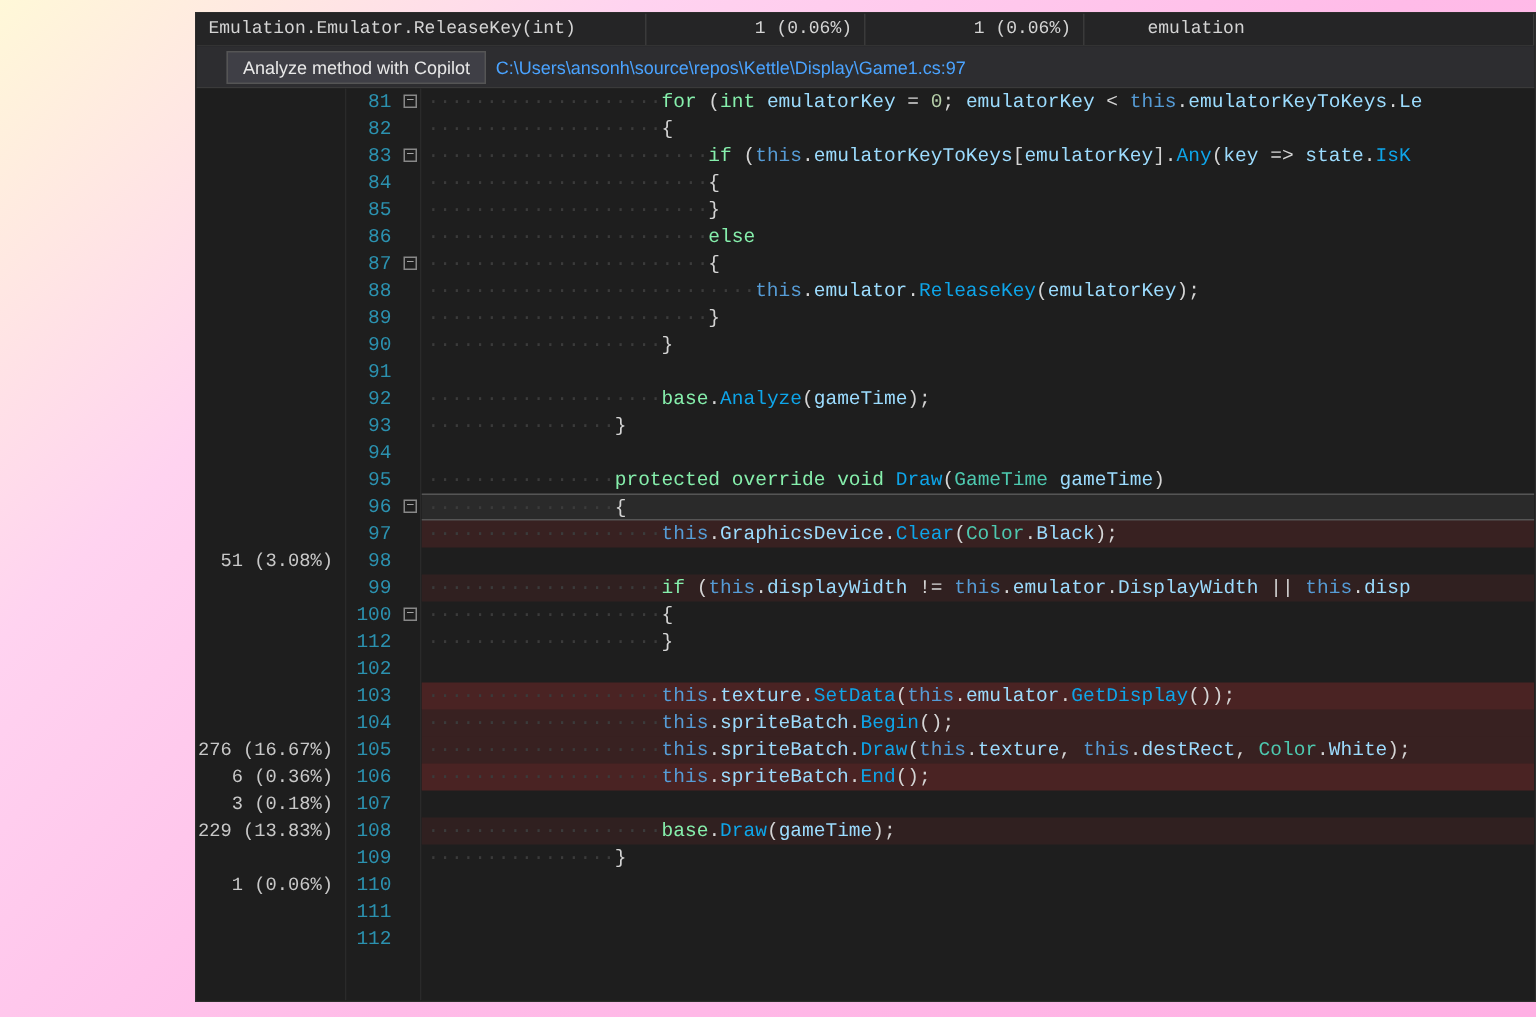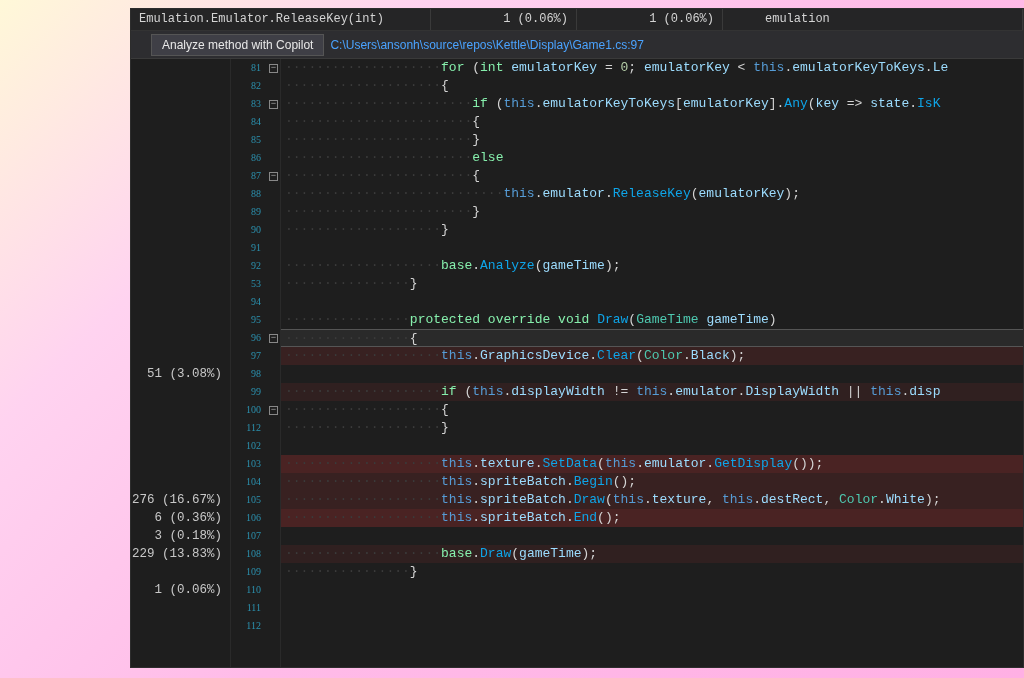--- a/index.html
+++ b/index.html
@@ -89,21 +89,21 @@
     overflow: hidden;
     position: relative;
   }
   .row {
     height: 18px;
     line-height: 18px;
     white-space: pre;
     position: relative;
   }
   .perf-gutter .row { text-align: right; padding-right: 8px; color: #c8c8c8; font-size:12.5px;}
-  .linenum-gutter .row { padding-right: 6px; font-size:10px;font-family:Liberation Serif, serif;}
+  .linenum-gutter .row { padding-right: 6px; font-size:13px;}
   .fold-gutter .row { text-align: center; color: #888; font-size: 10px; cursor: pointer; }
   .fold-box {
     display: inline-block;
     width: 9px; height: 9px;
     border: 1px solid #888;
     line-height: 7px;
     font-size: 9px;
     text-align: center;
     margin-top: 4px;
     color: #aaa;
@@ -184,21 +184,21 @@
         <div class="row">83</div>
         <div class="row">84</div>
         <div class="row">85</div>
         <div class="row">86</div>
         <div class="row">87</div>
         <div class="row">88</div>
         <div class="row">89</div>
         <div class="row">90</div>
         <div class="row">91</div>
         <div class="row">92</div>
-        <div class="row">53</div>
+        <div class="row">93</div>
         <div class="row">94</div>
         <div class="row">95</div>
         <div class="row">96</div>
         <div class="row">97</div>
         <div class="row">98</div>
         <div class="row">99</div>
         <div class="row">100</div>
         <div class="row">112</div>
         <div class="row">102</div>
         <div class="row">103</div>

